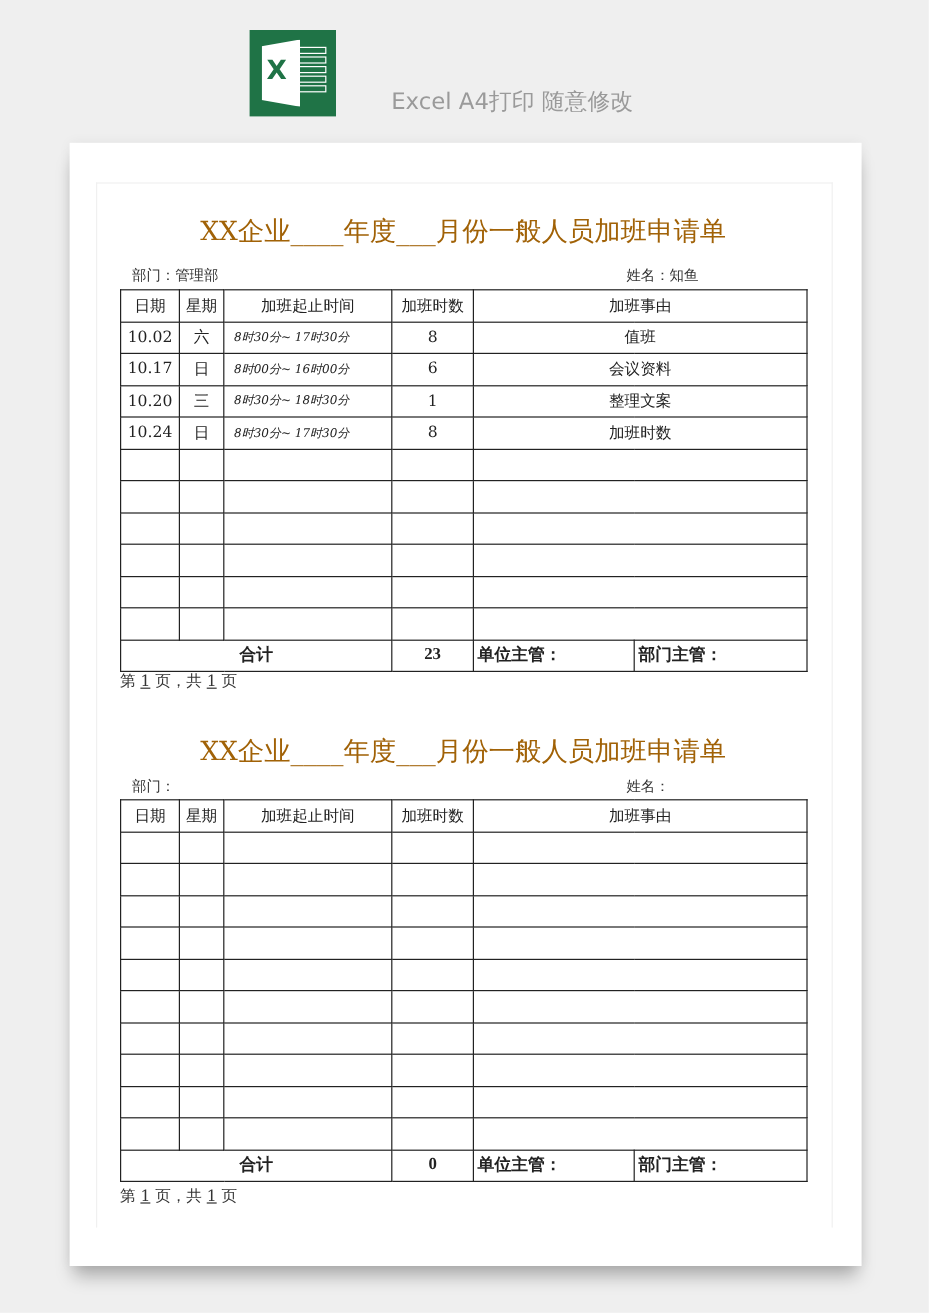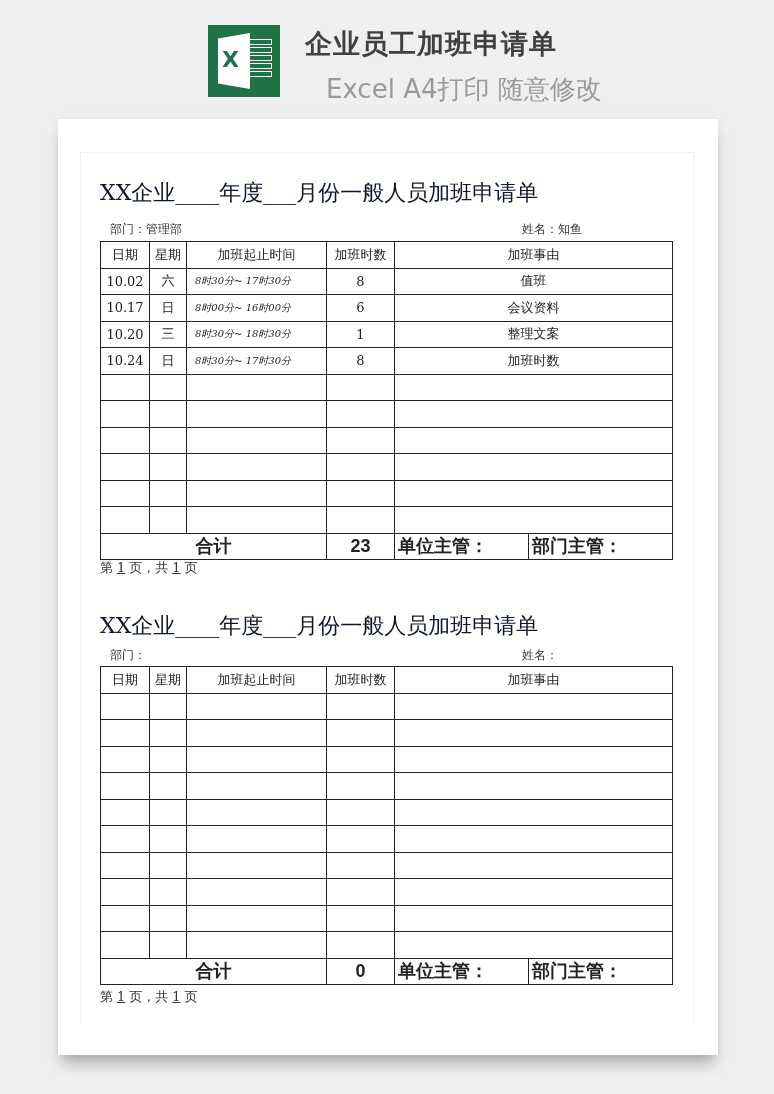--- a/index.html
+++ b/index.html
@@ -8,53 +8,52 @@
     font-family: "DejaVu Serif", "Liberation Serif", serif;
   }
   .header { position:absolute; left:0; top:0; width:774px; height:110px; }
   .logo { position:absolute; left:208px; top:25px; width:72px; height:72px; background:#1f7346; }
   .logo .page { position:absolute; left:10px; top:8px; width:32px; height:56px; background:#fff;
     clip-path: polygon(0 10%, 100% 0, 100% 100%, 0 90%); }
   .logo .x { position:absolute; left:14px; top:22px; font-family:"DejaVu Sans", sans-serif; font-weight:bold; font-size:22px; color:#1f7346; }
   .logo .grid { position:absolute; left:40px; top:14px; width:24px; height:44px; }
   .logo .grid span { display:block; height:6px; margin-bottom:2px; border:1px solid #fff; box-sizing:border-box; }
   .app-title { position:absolute; left:305px; top:26px; font-family:"DejaVu Sans", sans-serif; font-weight:bold; font-size:27px; color:#404040; letter-spacing:1px; }
-  .app-sub { position:absolute; left:326px; top:72px; font-family:"DejaVu Sans", sans-serif; font-size:26px; color:#9a9a9a; }
+  .app-sub { position:absolute; left:326px; top:72px; font-family:"DejaVu Sans", sans-serif; font-size:19px; color:#9a9a9a; }
 
   .paper { position:absolute; left:58px; top:119px; width:660px; height:936px; background:#fff;
     box-shadow: 0 12px 14px -4px rgba(0,0,0,0.28), 0 0 10px rgba(0,0,0,0.06); }
   .inner { position:absolute; left:22px; top:33px; width:612px; height:870px; border-left:1px solid #f0f0f0; border-right:1px solid #f0f0f0; border-top:1px solid #f0f0f0; }
 
   .form { position:absolute; left:100px; width:572px; }
-  .form-title { position:absolute; left:0; width:572px; text-align:left; font-size:22px; color:#0f172a; white-space:pre; }
+  .form-title { position:absolute; left:0; width:572px; text-align:center; font-size:22px; color:#a16207; white-space:pre; }
   .meta { position:absolute; font-size:12px; color:#333; }
   table.sheet { position:absolute; left:0; border-collapse:collapse; table-layout:fixed; width:572px; }
   table.sheet td { border:1px solid #222; height:25.5px; padding:0; text-align:center; font-size:13px; color:#222; white-space:nowrap; overflow:hidden; }
   table.sheet td.time { text-align:left; padding-left:8px; font-size:10px;font-style:italic; }
-  table.sheet td.bold { font-weight:bold; font-family:Liberation Sans, sans-serif; font-size:18px; }
+  table.sheet td.bold { font-weight:bold; font-family:Liberation Serif, serif; font-size:14px; }
   table.sheet td.left { text-align:left; padding-left:3px;margin-top:47px; }
   .pager { position:absolute; left:0; width:572px; font-size:13px; color:#333; }
   .pager u { text-decoration:underline; padding:0 4px; }
 </style>
 </head>
 <body>
 
 <div class="header">
   <div class="logo">
     <div class="page"></div>
     <div class="x">X</div>
     <div class="grid">
         <span></span>
         <span></span>
         <span></span>
         <span></span>
         <span></span>
       </div>
   </div>
-  <div class="app-title">企业员工加班申请单</div>
   <div class="app-sub">Excel A4打印 随意修改</div>
 </div>
 
 <div class="paper">
   <div class="inner"></div>
 </div>
 
 <div class="form" style="top:178px;">
   <div class="form-title" style="top:0;">XX企业____年度___月份一般人员加班申请单</div>
   <div class="meta" style="left:10px; top:43px;">

